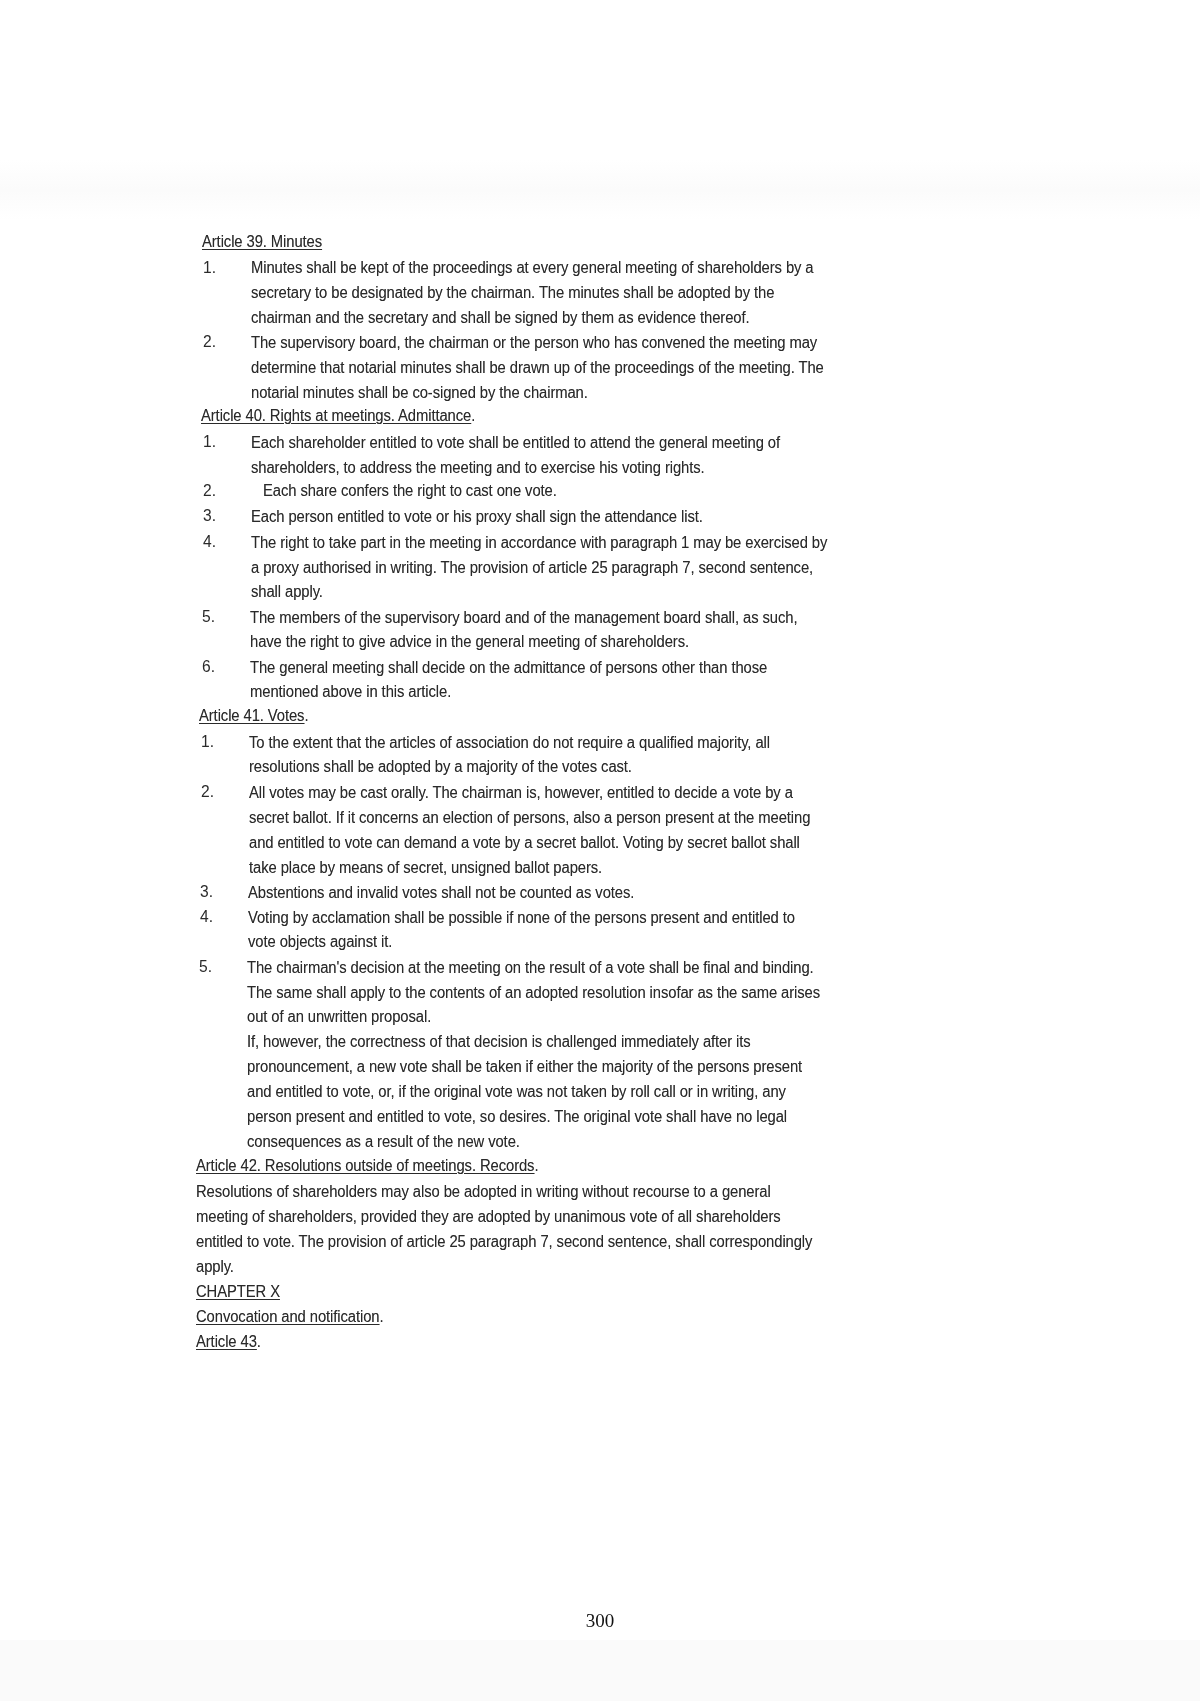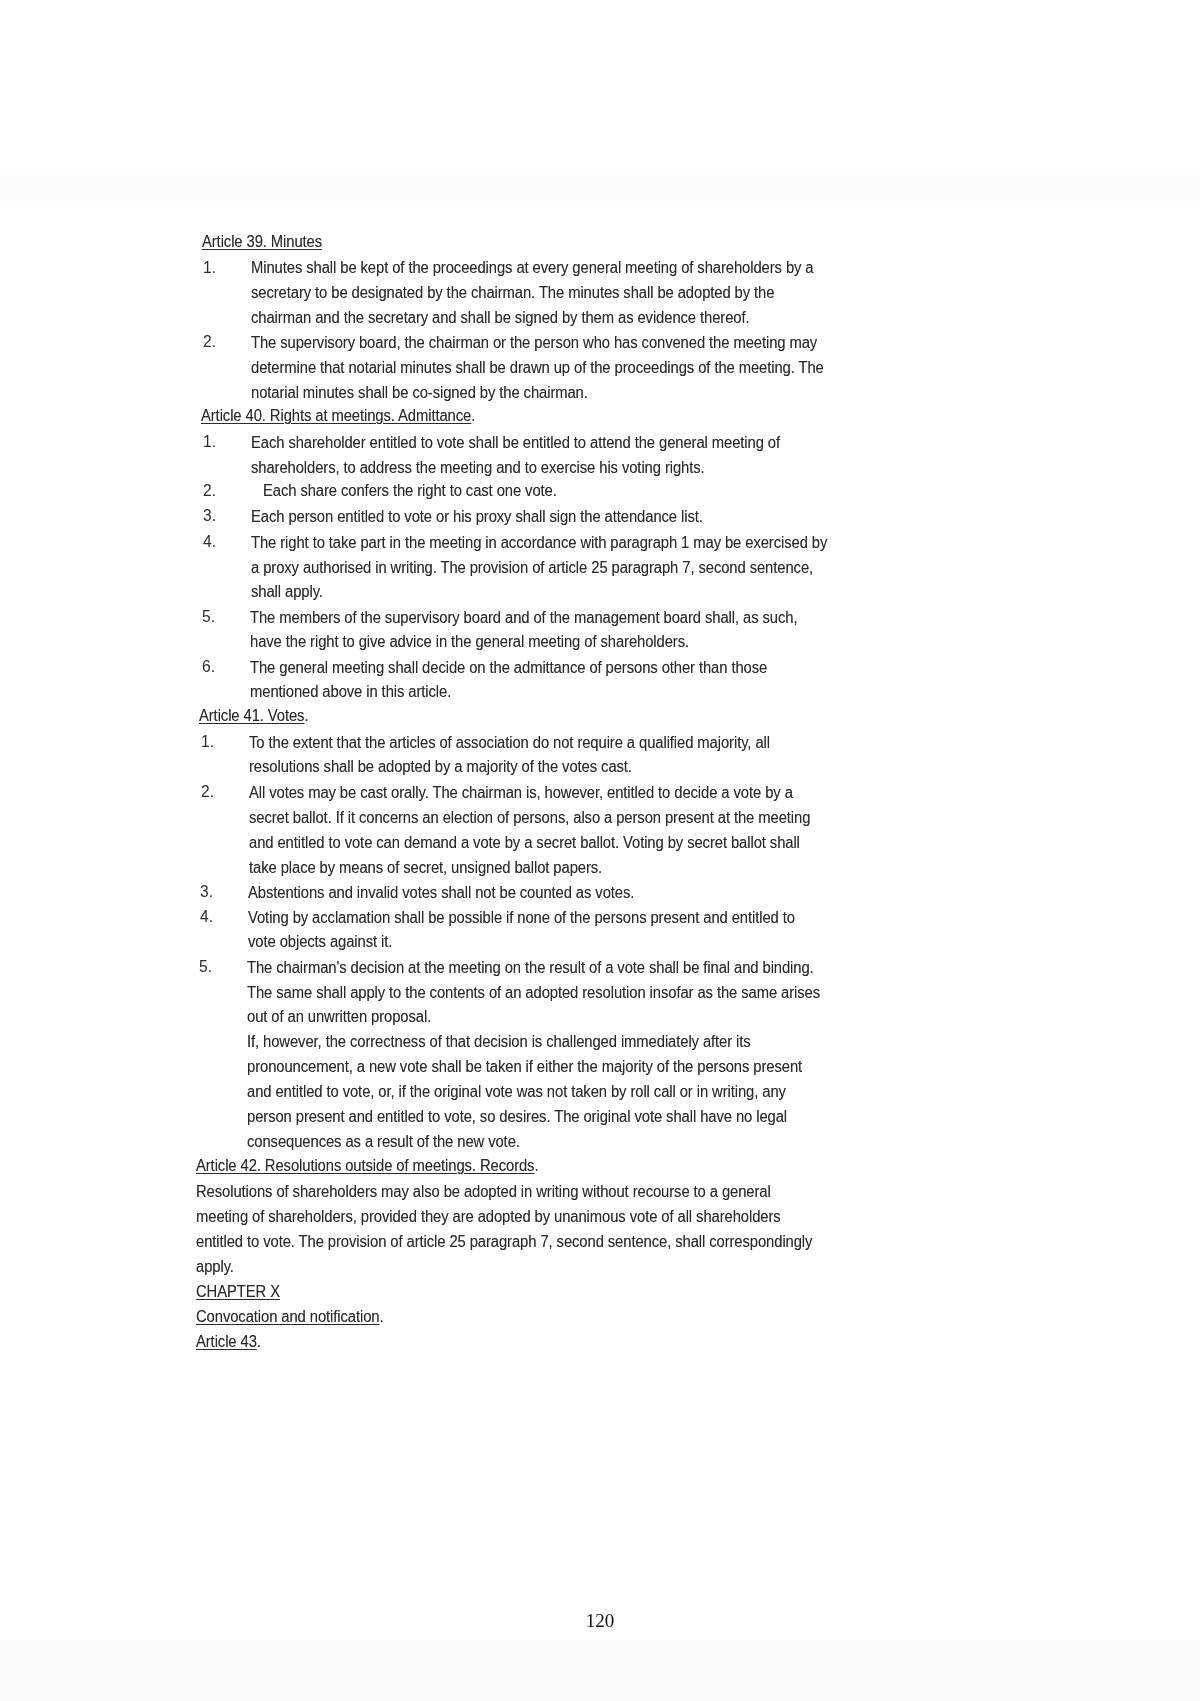--- a/index.html
+++ b/index.html
@@ -115,16 +115,16 @@
   <div class="line" style="left: 196px; top: 1182px; transform: scaleX(0.95);">Resolutions of shareholders may also be adopted in writing without recourse to a general</div>
   <div class="line" style="left: 196px; top: 1207px; transform: scaleX(0.95);">meeting of shareholders, provided they are adopted by unanimous vote of all shareholders</div>
   <div class="line" style="left: 196px; top: 1232px; transform: scaleX(0.95);">entitled to vote. The provision of article 25 paragraph 7, second sentence, shall correspondingly</div>
   <div class="line" style="left: 196px; top: 1257px; transform: scaleX(0.95);">apply.</div>
 
   <div class="line heading" style="left: 196px; top: 1282px; transform: scaleX(0.95);">CHAPTER X</div>
   <div class="line" style="left: 196px; top: 1307px; transform: scaleX(0.95);"><span class="heading">Convocation and notification</span><span>.</span></div>
 
   <div class="line" style="left: 196px; top: 1332px; transform: scaleX(0.95);"><span class="heading">Article 43</span><span>.</span></div>
 
-  <div class="pageno">120</div>
+  <div class="pageno">300</div>
 </div>
 
 <div class="bottom-band"></div>
 
 </body></html>

